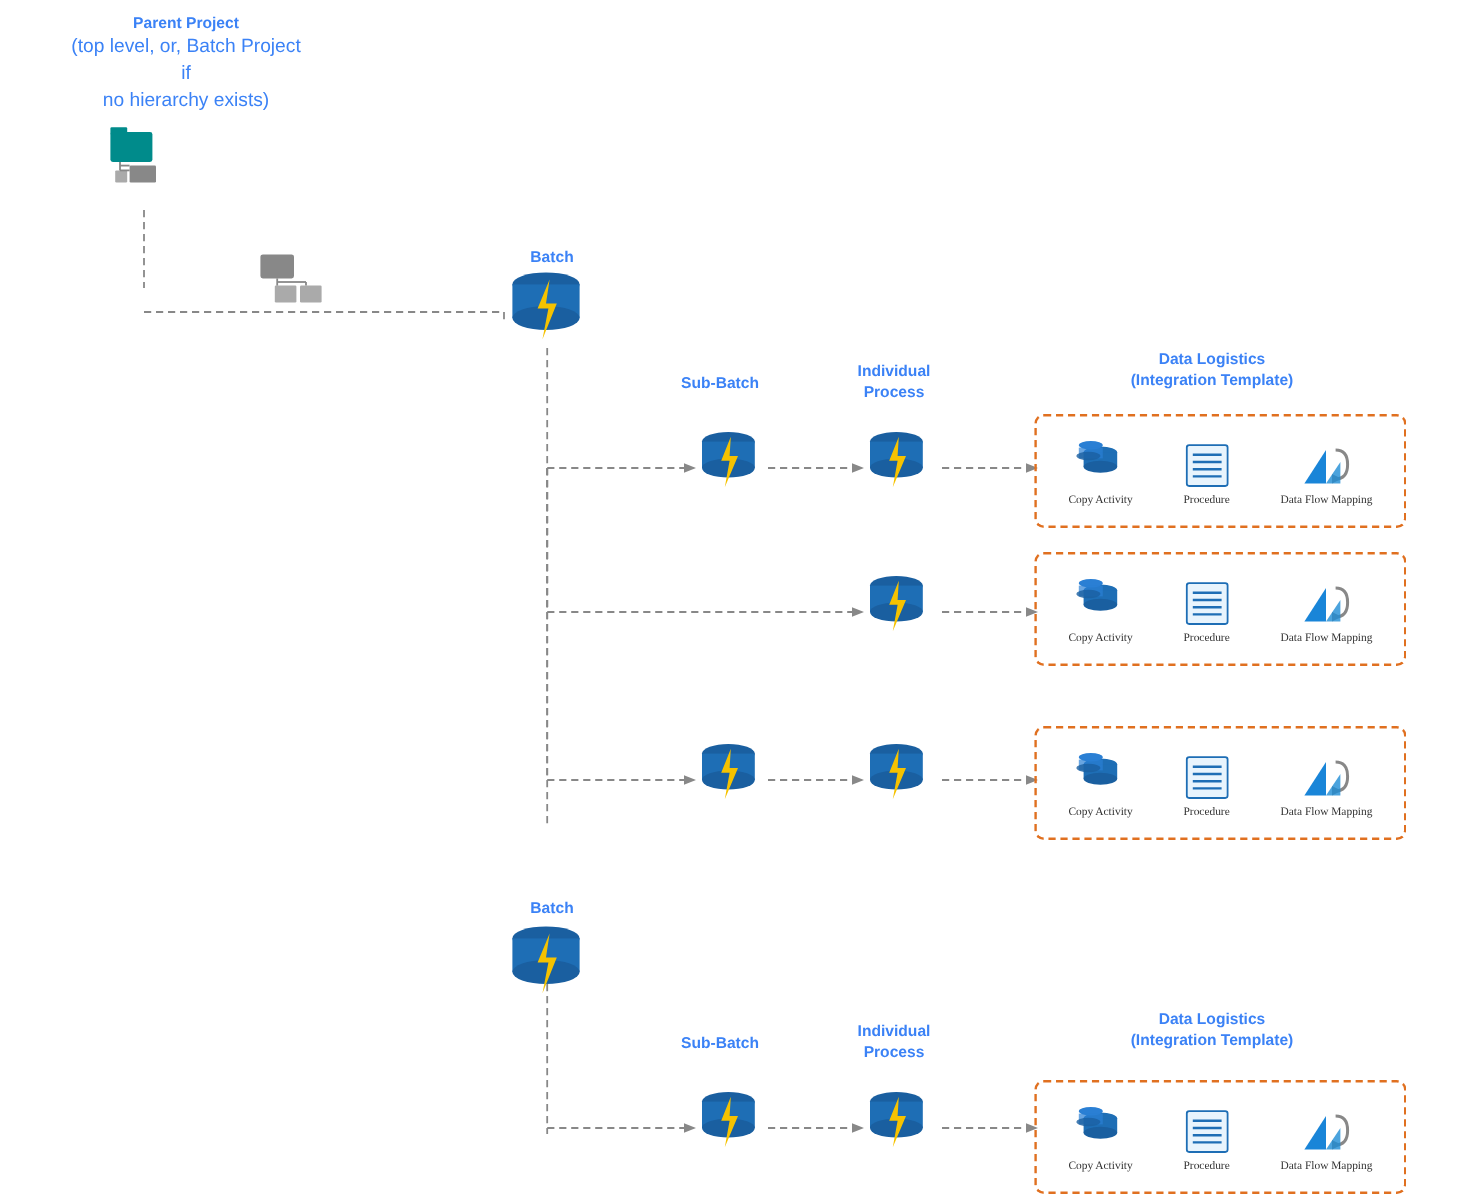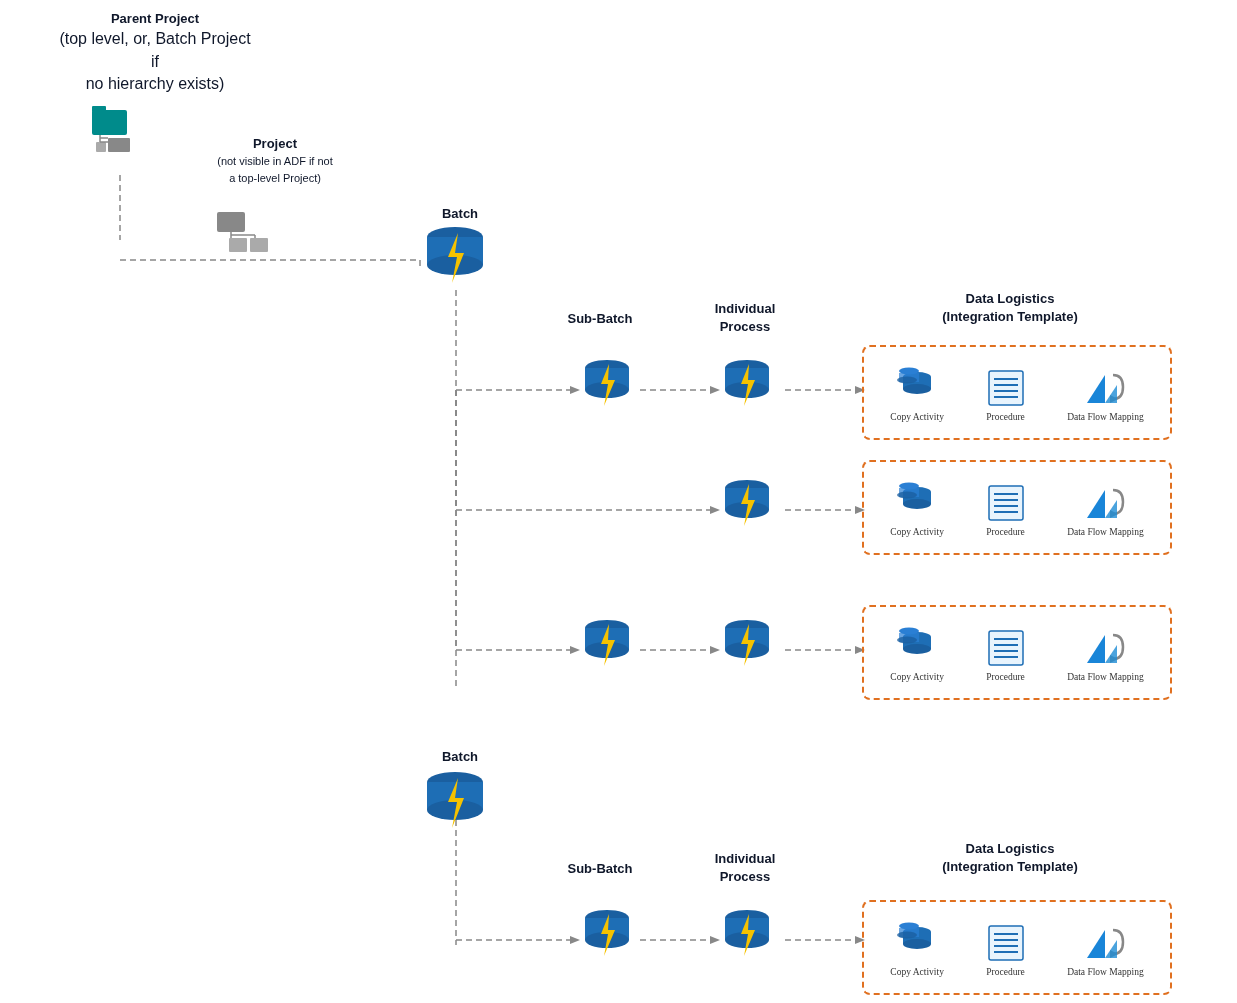--- a/index.html
+++ b/index.html
@@ -13,21 +13,21 @@
     }
     .diagram {
       position: relative;
       width: 1237px;
       min-height: 1003px;
     }
     .label {
       position: absolute;
       text-align: center;
       font-size: 12px;
-      color: #0f172a;
+      color: #3b82f6;
       line-height: 1.4;
     }
     
     .icon-group {
       position: absolute;
       display: flex;
       flex-direction: column;
       align-items: center;
     }
     
@@ -135,25 +135,20 @@
       <rect x="2" y="6" width="14" height="6" rx="1" fill="#008B8B"></rect>
 
       <rect x="18" y="38" width="22" height="14" rx="1" fill="#888"></rect>
       <rect x="6" y="42" width="10" height="10" rx="1" fill="#aaa"></rect>
       <line x1="10" y1="35" x2="10" y2="42" stroke="#888" stroke-width="1.5"></line>
       <line x1="10" y1="38" x2="18" y2="38" stroke="#888" stroke-width="1.5"></line>
       <line x1="10" y1="42" x2="18" y2="42" stroke="#888" stroke-width="1.5"></line>
     </svg>
   </div>
 
-  <div class="label" style="left:185px;top:135px;width:180px;">
-    <span style="font-weight:bold;font-size:13px;">Project</span><br>
-    <span style="font-size:11px;white-space:pre-line;">(not visible in ADF if not
-a top-level Project)</span>
-  </div>
 
   <div class="hier-icon" style="left:215px;top:210px;">
     <svg width="55" height="55" viewBox="0 0 55 55">
       <rect x="2" y="2" width="28" height="20" rx="2" fill="#888"></rect>
       <rect x="14" y="28" width="18" height="14" rx="1" fill="#aaa"></rect>
       <rect x="35" y="28" width="18" height="14" rx="1" fill="#aaa"></rect>
       <line x1="16" y1="22" x2="16" y2="28" stroke="#888" stroke-width="1.5"></line>
       <line x1="16" y1="25" x2="40" y2="25" stroke="#888" stroke-width="1.5"></line>
       <line x1="40" y1="25" x2="40" y2="28" stroke="#888" stroke-width="1.5"></line>
     </svg>

